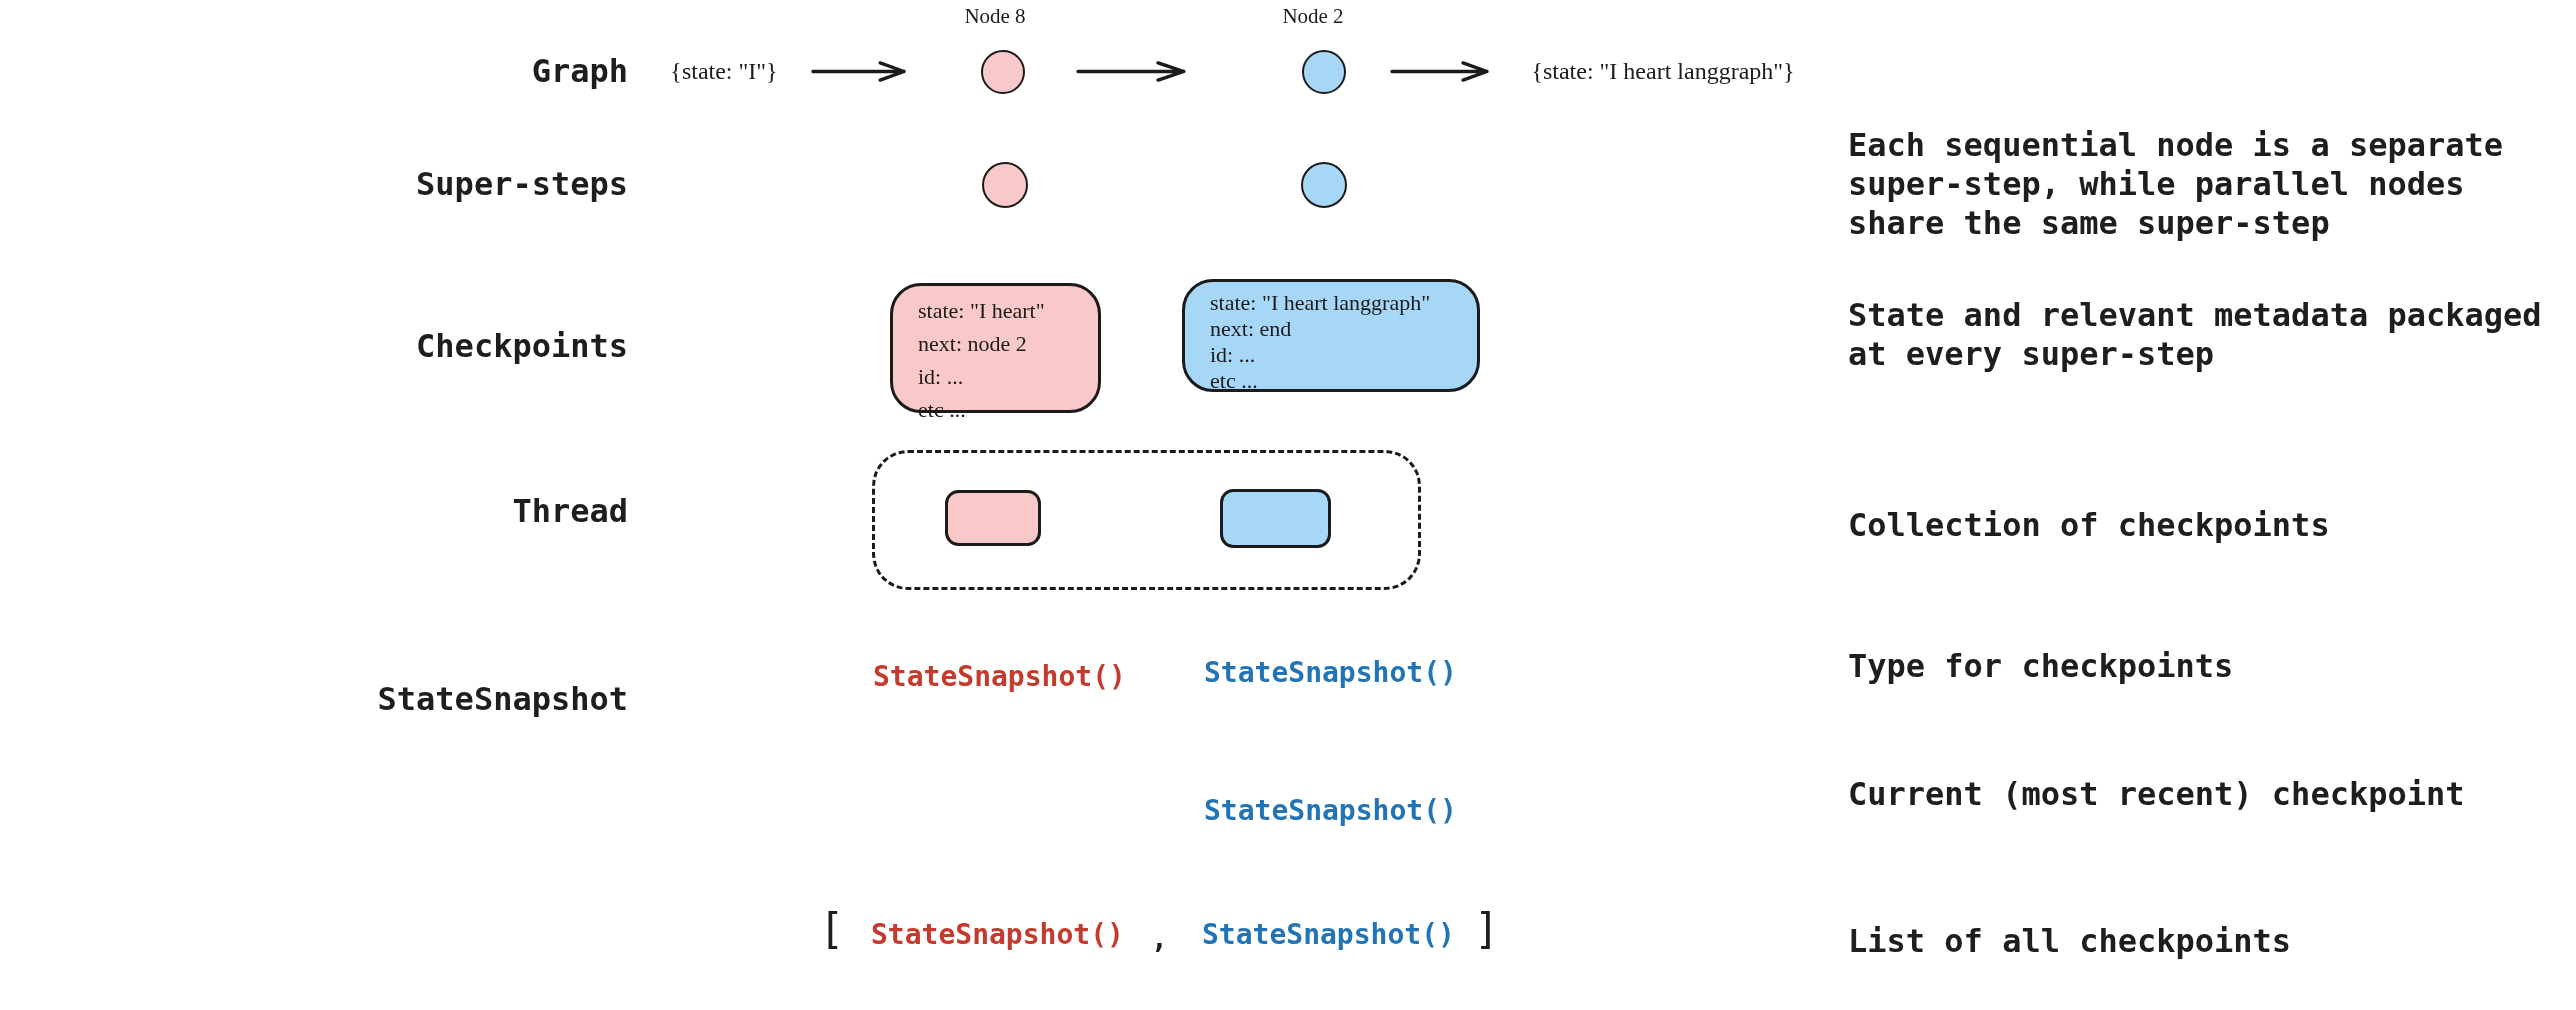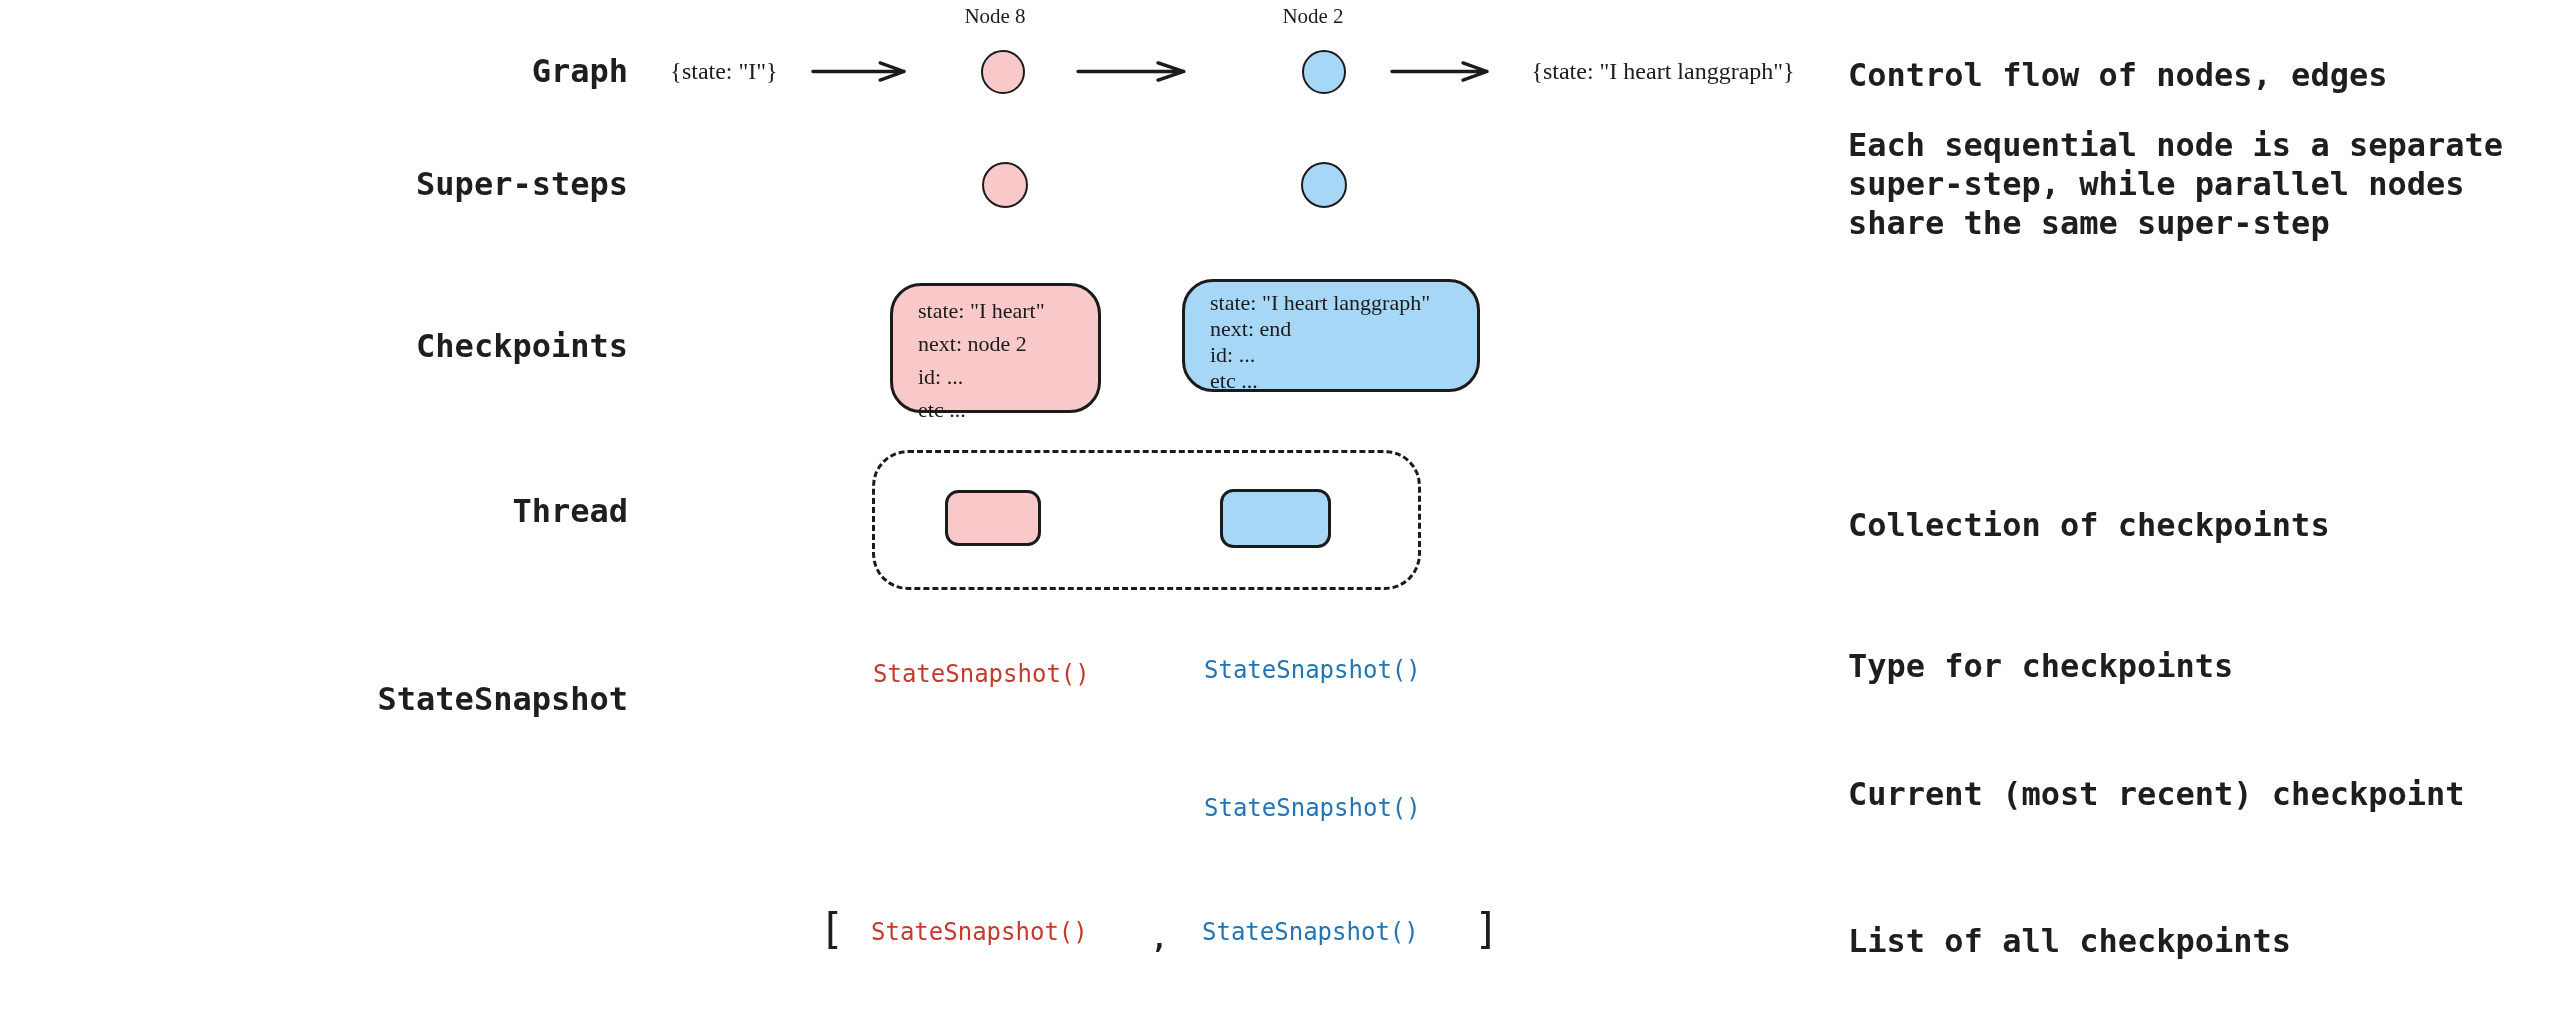--- a/index.html
+++ b/index.html
@@ -70,22 +70,22 @@
   .mini {
     position:absolute;
     border:3.8px solid #1b1b1b;
     border-radius:13.4px;
     box-sizing:border-box;
   }
 
   
   .code {
     position:absolute;
-    font-size:24px;
-    font-weight:normal;
+    font-size:28px;
+    font-weight:bold;
     white-space:nowrap;
   }
   .code-red  { color:#C43A2C; }
   .code-blue { color:#2274B5; }
   .bracket {
     position:absolute;
     font-size:42px;
     font-weight:normal;
     color:#1e1e1e;
   }
@@ -103,24 +103,25 @@
 <body>
 
 <div class="canvas">
 
   <div class="row-label" style="top:52px;">Graph</div>
   <div class="row-label" style="top:165px;">Super-steps</div>
   <div class="row-label" style="top:327px;">Checkpoints</div>
   <div class="row-label" style="top:492px;">Thread</div>
   <div class="row-label" style="top:680px;">StateSnapshot</div>
 
-  <div class="desc" style="top:56px;">Control flow of nodes, edges</div>
   <div class="desc" style="top:126px;">Each sequential node is a separate
 super-step, while parallel nodes
 share the same super-step</div>
+  <div class="desc" style="top:296px;">State and relevant metadata packaged
+at every super-step</div>
   <div class="desc" style="top:506px;">Collection of checkpoints</div>
   <div class="desc" style="top:647px;">Type for checkpoints</div>
   <div class="desc" style="top:775px;">Current (most recent) checkpoint</div>
   <div class="desc" style="top:922px;">List of all checkpoints</div>
 
   <div class="hand node-label" style="left:933px;  top:3.8px;">Node 8</div>
   <div class="hand node-label" style="left:1251px; top:3.8px;">Node 2</div>
 
   <div class="hand state-text" style="left:660px; top:58px; width:128px;">{state: "I"}</div>
 

